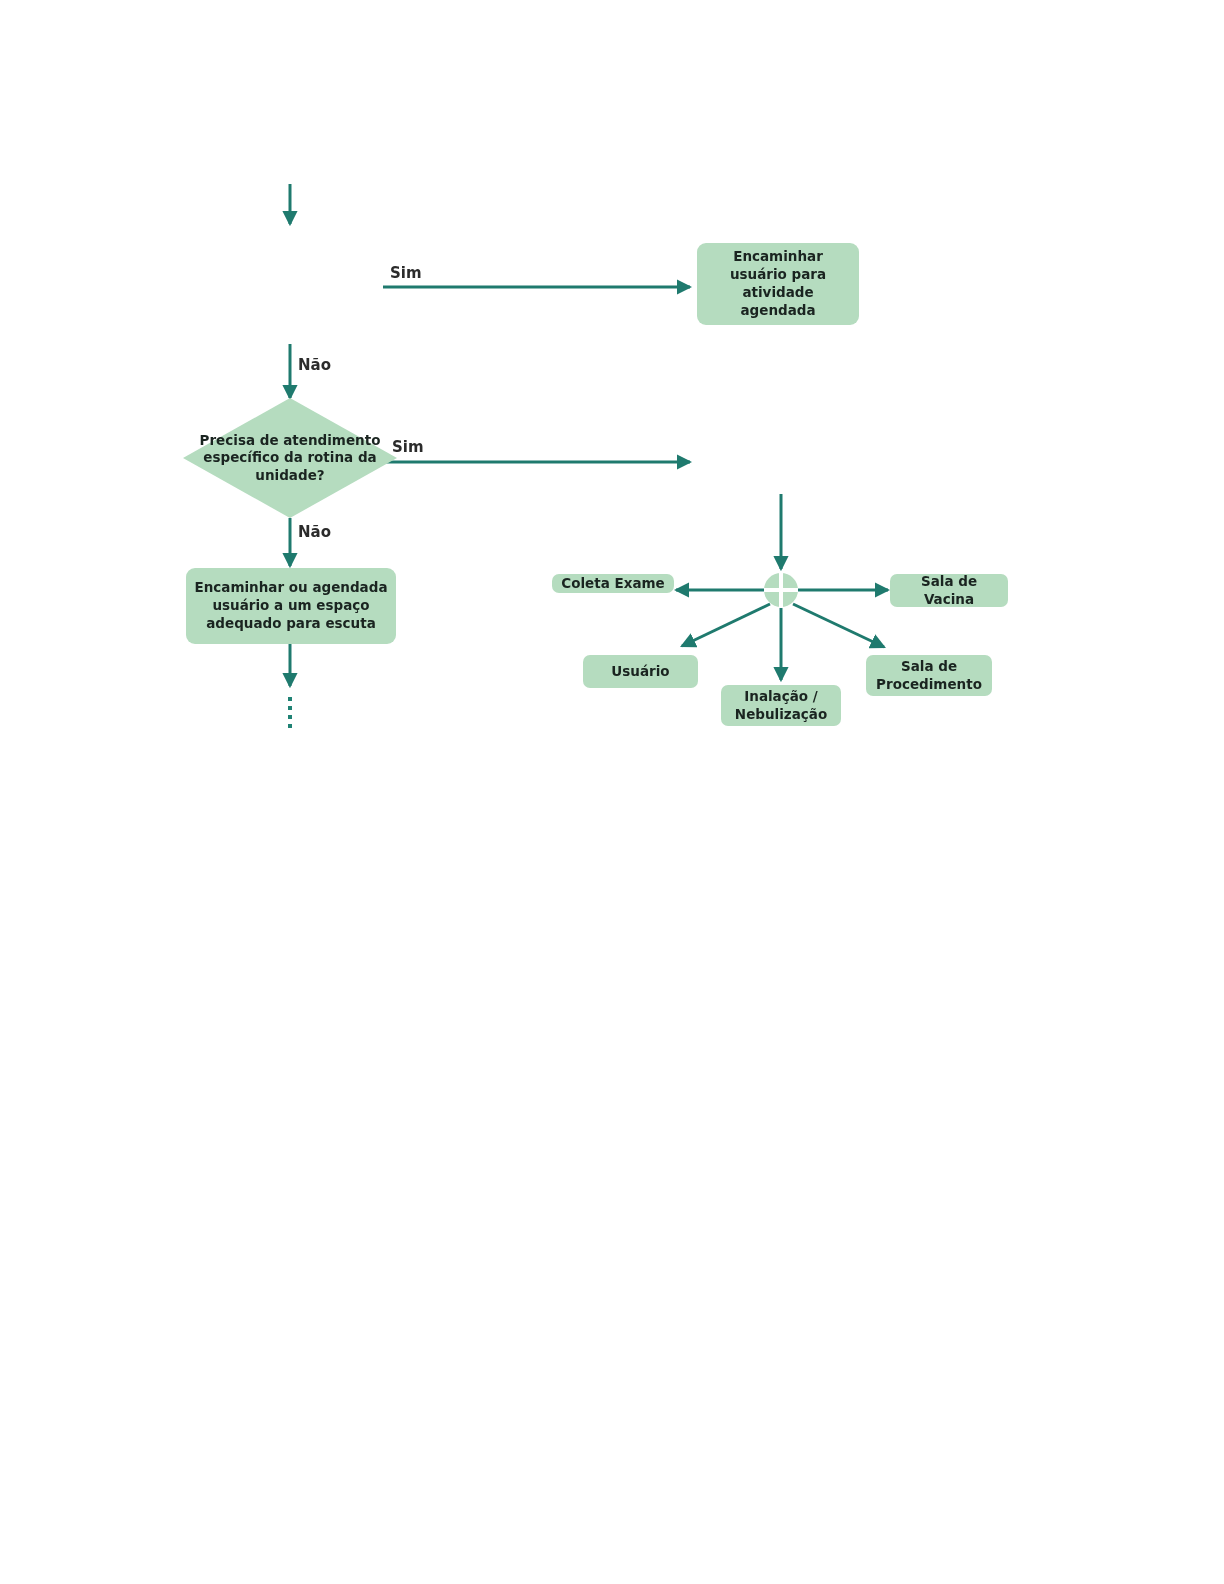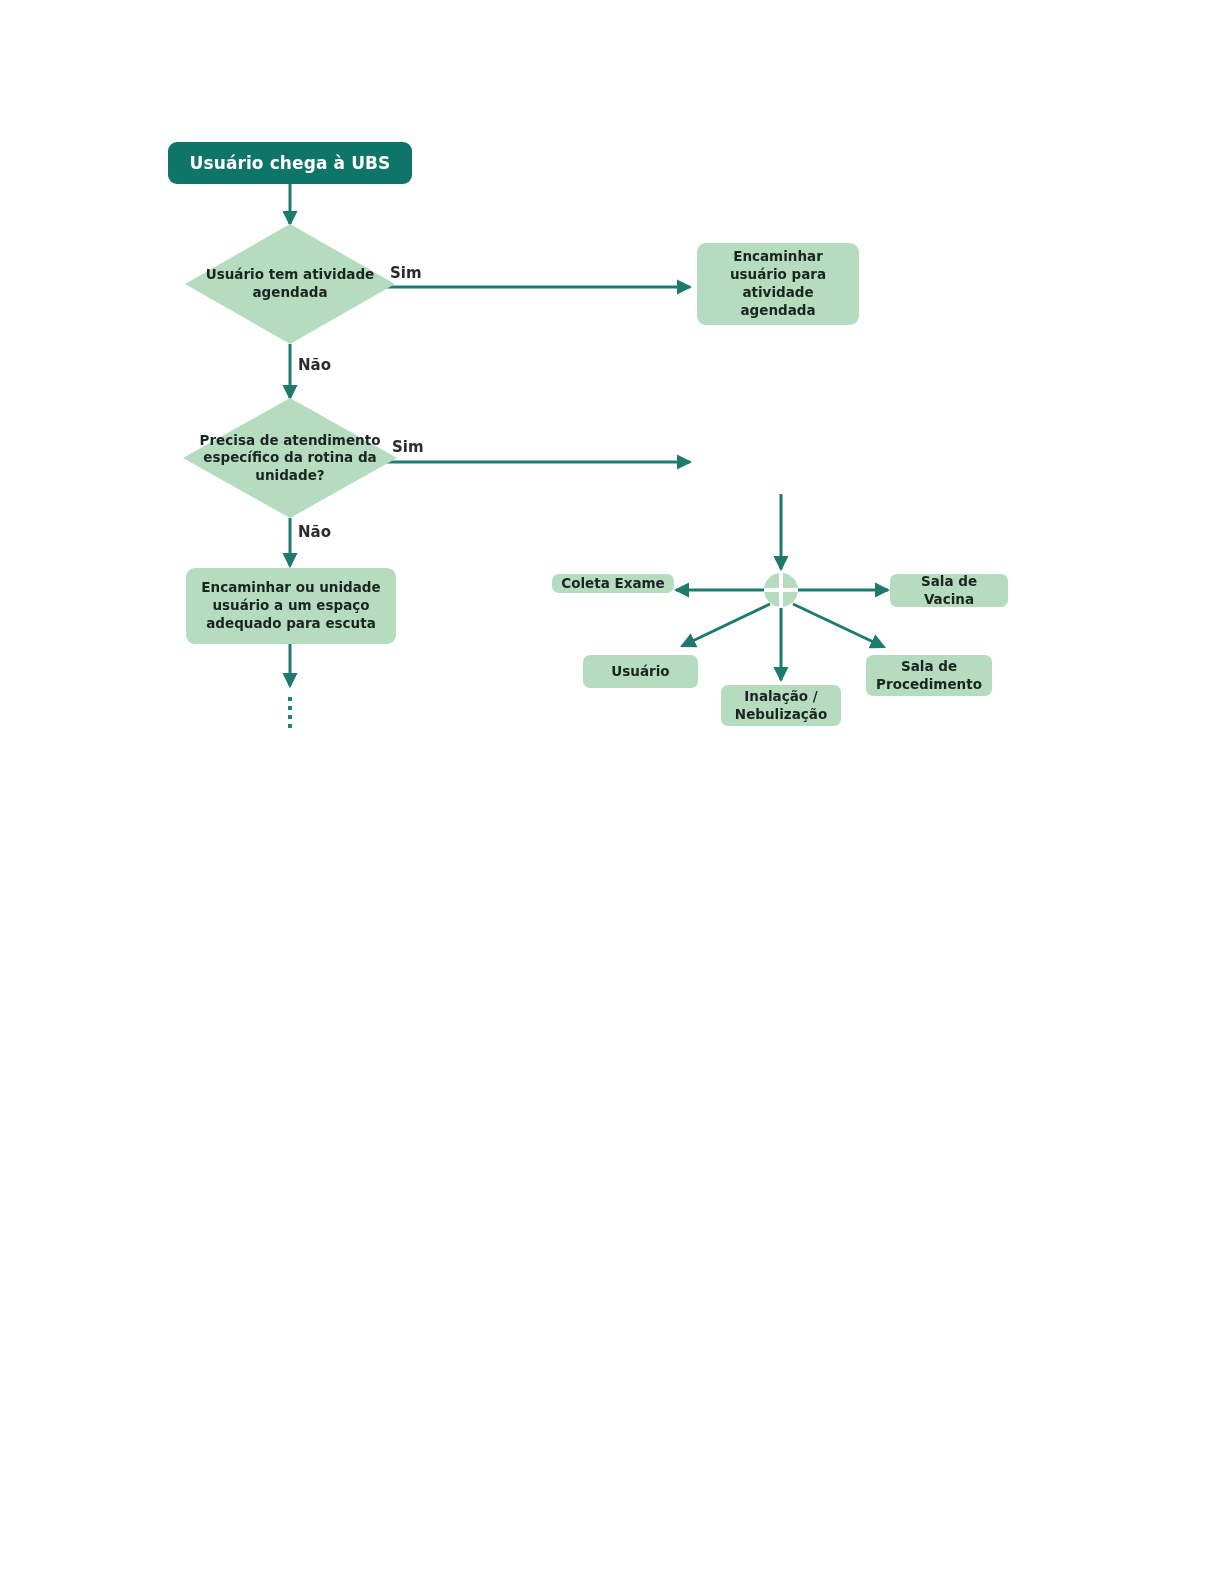--- a/index.html
+++ b/index.html
@@ -160,30 +160,21 @@
       <path d="M 770 604 L 682 646"></path>
 
       <path d="M 781 608 L 781 680"></path>
 
       <path d="M 793 604 L 884 647"></path>
 
       <path d="M 290 644 L 290 686"></path>
     </g>
   </svg>
 
-  <div class="node node-start" style="left:168px; top:142px; width:244px; height:42px;">
-    <span>Usuário chega à UBS</span>
-  </div>
-
-  <div class="decision" style="left:185px; top:224px; width:210px; height:120px;">
-    <svg class="dia-shape" viewBox="0 0 210 120" preserveAspectRatio="none">
-      <polygon points="105,0 210,60 105,120 0,60" fill="#B5DCBF"></polygon>
-    </svg>
-    <div class="dia-text">Usuário tem atividade agendada</div>
-  </div>
+
 
   <div class="edge-label" style="left:390px; top:264px;">Sim</div>
 
   <div class="edge-label" style="left:298px; top:356px;">Não</div>
 
   <div class="node node-proc" style="left:697px; top:243px; width:162px; height:82px;">
     <span>Encaminhar usuário para atividade agendada</span>
   </div>
 
   <div class="decision" style="left:183px; top:398px; width:214px; height:120px;">
@@ -192,21 +183,21 @@
     </svg>
     <div class="dia-text">Precisa de atendimento específico da rotina da unidade?</div>
   </div>
 
   <div class="edge-label" style="left:392px; top:438px;">Sim</div>
 
   <div class="edge-label" style="left:298px; top:523px;">Não</div>
 
 
   <div class="node node-proc" style="left:186px; top:568px; width:210px; height:76px;">
-    <span>Encaminhar ou unidade usuário a um espaço adequado para escuta</span>
+    <span>Encaminhar ou agendada usuário a um espaço adequado para escuta</span>
   </div>
 
   <div class="hub" style="left:764px; top:573px;"></div>
 
   <div class="node node-term" style="left:552px; top:574px; width:122px; height:19px;">
     <span>Coleta Exame</span>
   </div>
 
   <div class="node node-term" style="left:890px; top:574px; width:118px; height:33px;">
     <span>Sala de Vacina</span>

